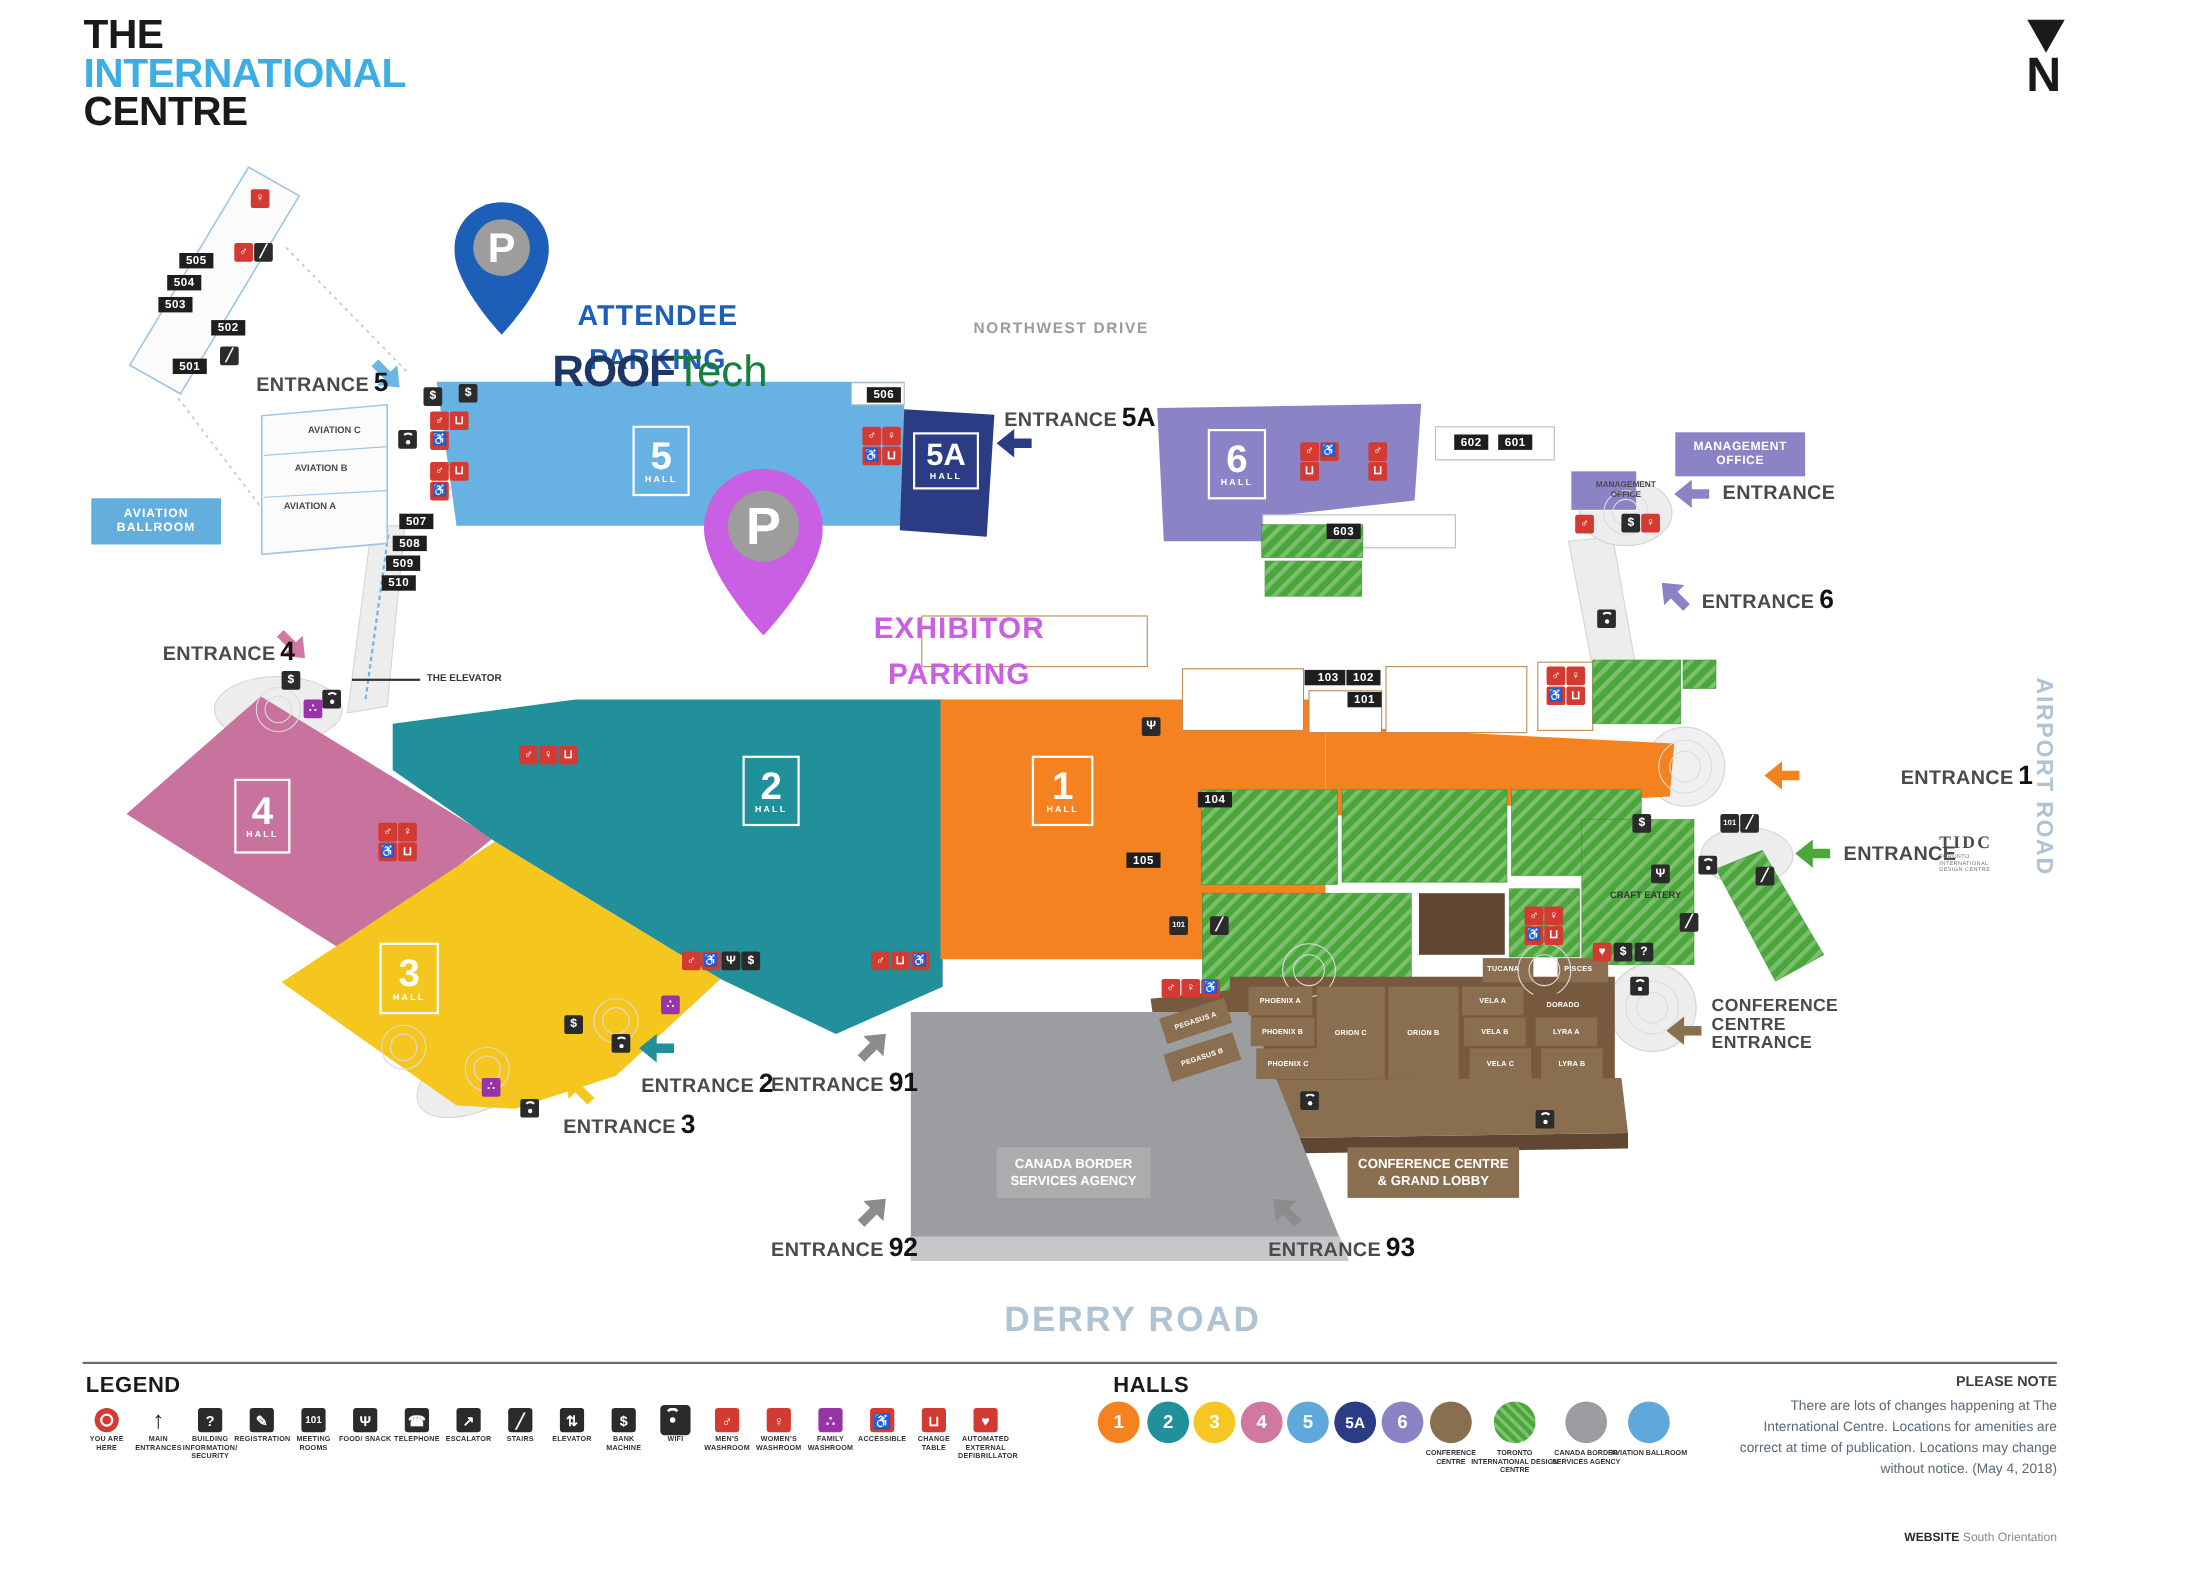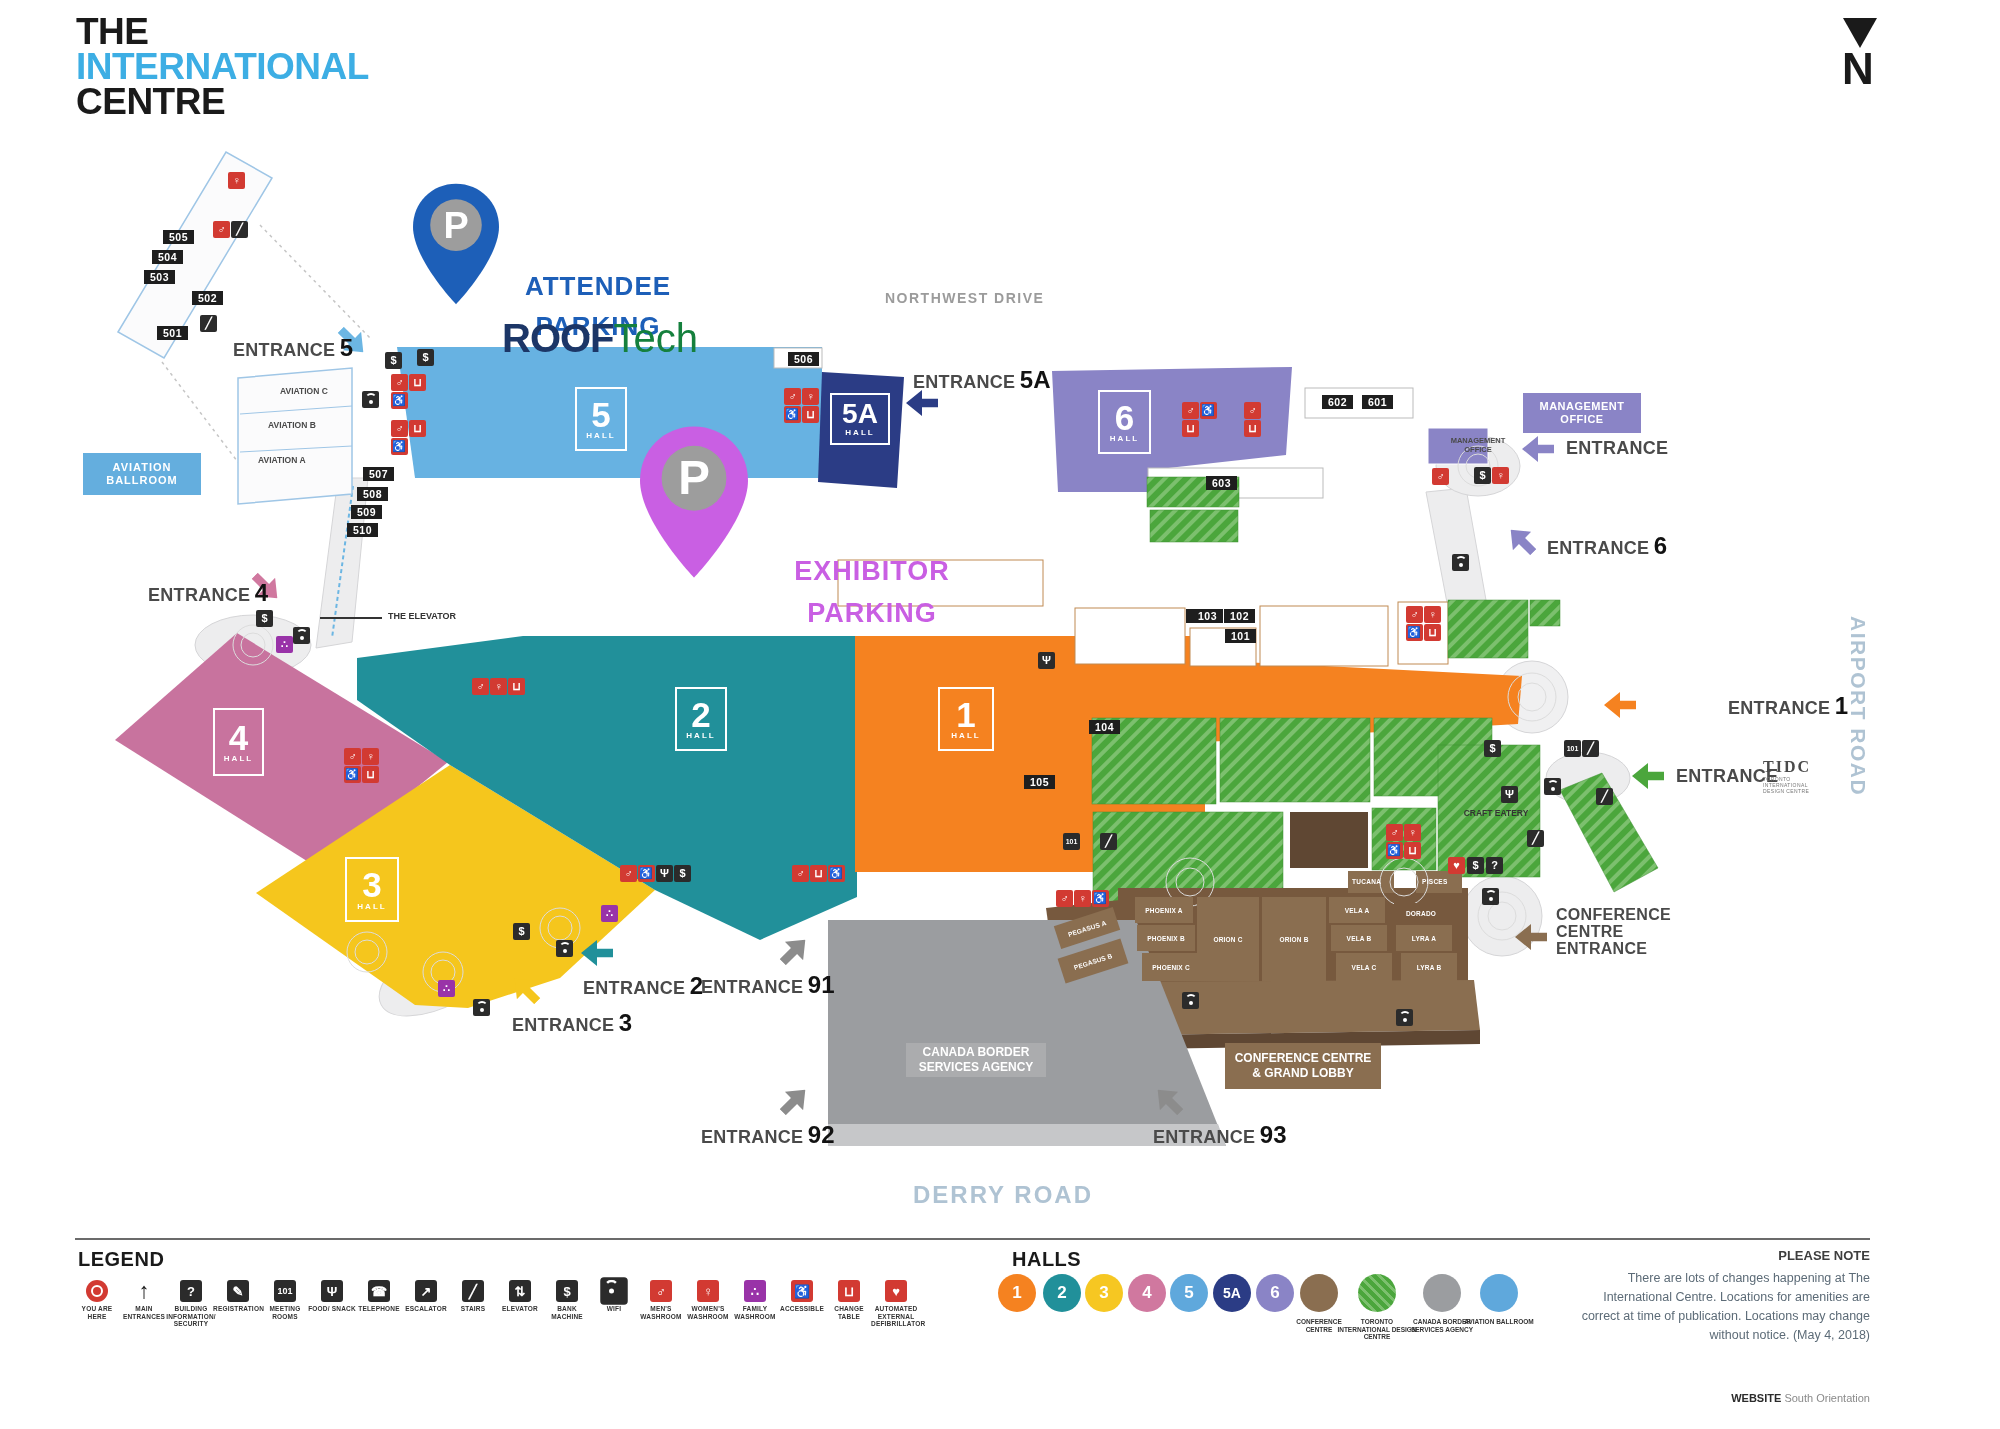--- a/index.html
+++ b/index.html
@@ -170,21 +170,21 @@
 
   <div class="logo">
     <div>THE</div>
     <div class="blue">INTERNATIONAL</div>
     <div>CENTRE</div>
   </div>
   <div class="ntri"></div>
   <div class="nlet">N</div>
 
   <div class="road" style="left:885px;top:290px;font-size:14px;color:#9B9B9B;">NORTHWEST DRIVE</div>
-  <div class="road" style="left:913px;top:1181px;font-size:24px;color:#AFC3D3;letter-spacing:2px;">DERRY ROAD</div>
+  <div class="road" style="left:913px;top:1181px;font-size:32px;color:#AFC3D3;letter-spacing:2px;">DERRY ROAD</div>
   <div class="road" style="left:1846px;top:616px;font-size:21px;color:#AFC3D3;writing-mode:vertical-rl;">AIRPORT ROAD</div>
 
   <div class="pin" style="left:413px;top:183px;">
     <svg width="86" height="122" viewBox="0 0 100 140">
       <path d="M50,0 C22,0 0,22 0,50 C0,88 50,140 50,140 C50,140 100,88 100,50 C100,22 78,0 50,0 Z" fill="#1D5FB8"></path>
       <circle cx="50" cy="48" r="30" fill="#9D9D9D"></circle>
       <text x="50" y="63" text-anchor="middle" font-size="44" font-weight="bold" fill="#FFFFFF" font-family="Liberation Sans,sans-serif">P</text>
     </svg>
   </div>
   <div class="ptxt" style="left:518px;top:228px;width:160px;font-size:26px;line-height:40px;color:#1D5FB8;">
@@ -350,21 +350,21 @@
   <div class="roomlbl" style="left:1394px;top:903px;width:54px;height:20px;background:#77593E;">DORADO</div>
   <div class="roomlbl" style="left:1396px;top:925px;width:56px;height:26px;">LYRA A</div>
   <div class="roomlbl" style="left:1401px;top:953px;width:56px;height:28px;">LYRA B</div>
   <span class="tinylab" style="left:1352px;top:878px;">TUCANA</span>
   <span class="tinylab" style="left:1422px;top:878px;">PISCES</span>
 
   <div class="arealab" style="left:1225px;top:1043px;width:156px;height:46px;background:#8A6E50;font-size:12px;line-height:15px;">
     <span>CONFERENCE CENTRE</span>
       <span>&amp; GRAND LOBBY</span>
   </div>
-  <div class="arealab" style="left:906px;top:1043px;width:140px;height:34px;background:#ABACAE;font-size:12px;line-height:15px;">
+  <div class="arealab" style="left:906px;top:1043px;width:140px;height:46px;background:#ABACAE;font-size:12px;line-height:15px;">
     <span>CANADA BORDER</span>
       <span>SERVICES AGENCY</span>
   </div>
   <div class="maplab" style="left:1446px;top:808px;width:100px;font-size:8.5px;color:#333;">CRAFT EATERY</div>
 
   <span class="mi b" style="left:385px;top:352px;">$</span>
   <span class="mi b" style="left:417px;top:349px;">$</span>
   <span class="mi r" style="left:391px;top:374px;">♂</span>
   <span class="mi r" style="left:409px;top:374px;">⊔</span>
   <span class="mi r" style="left:391px;top:392px;">♿</span>

